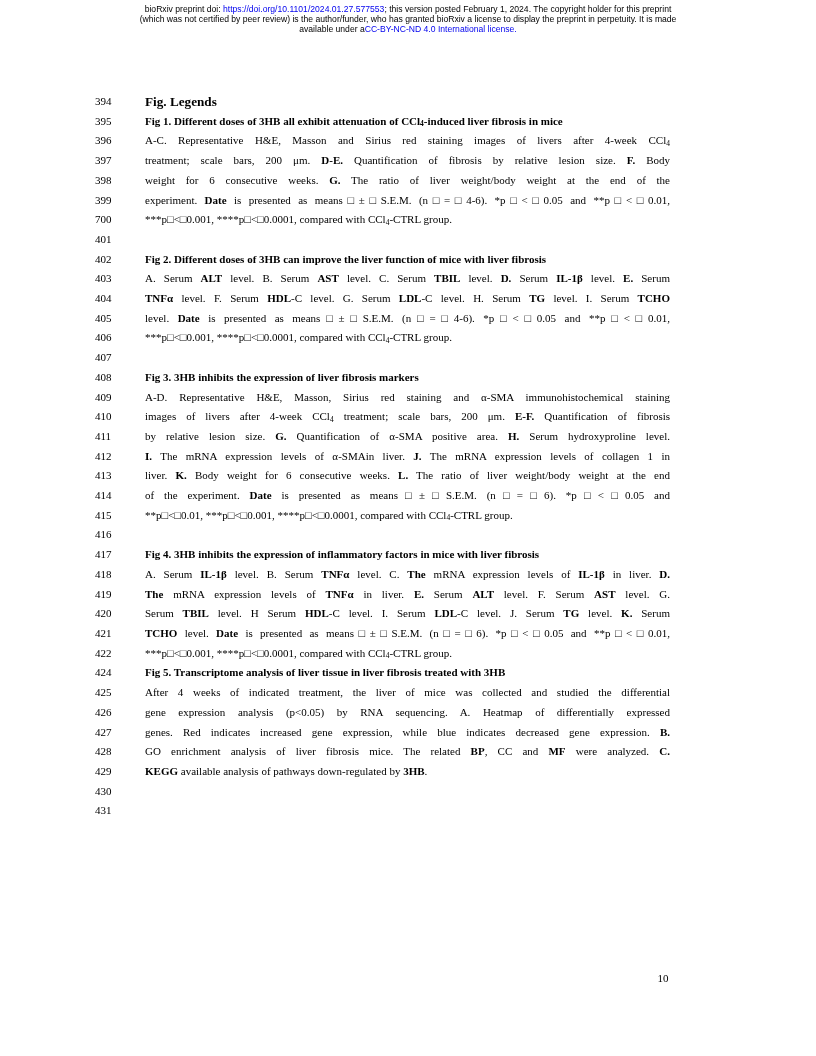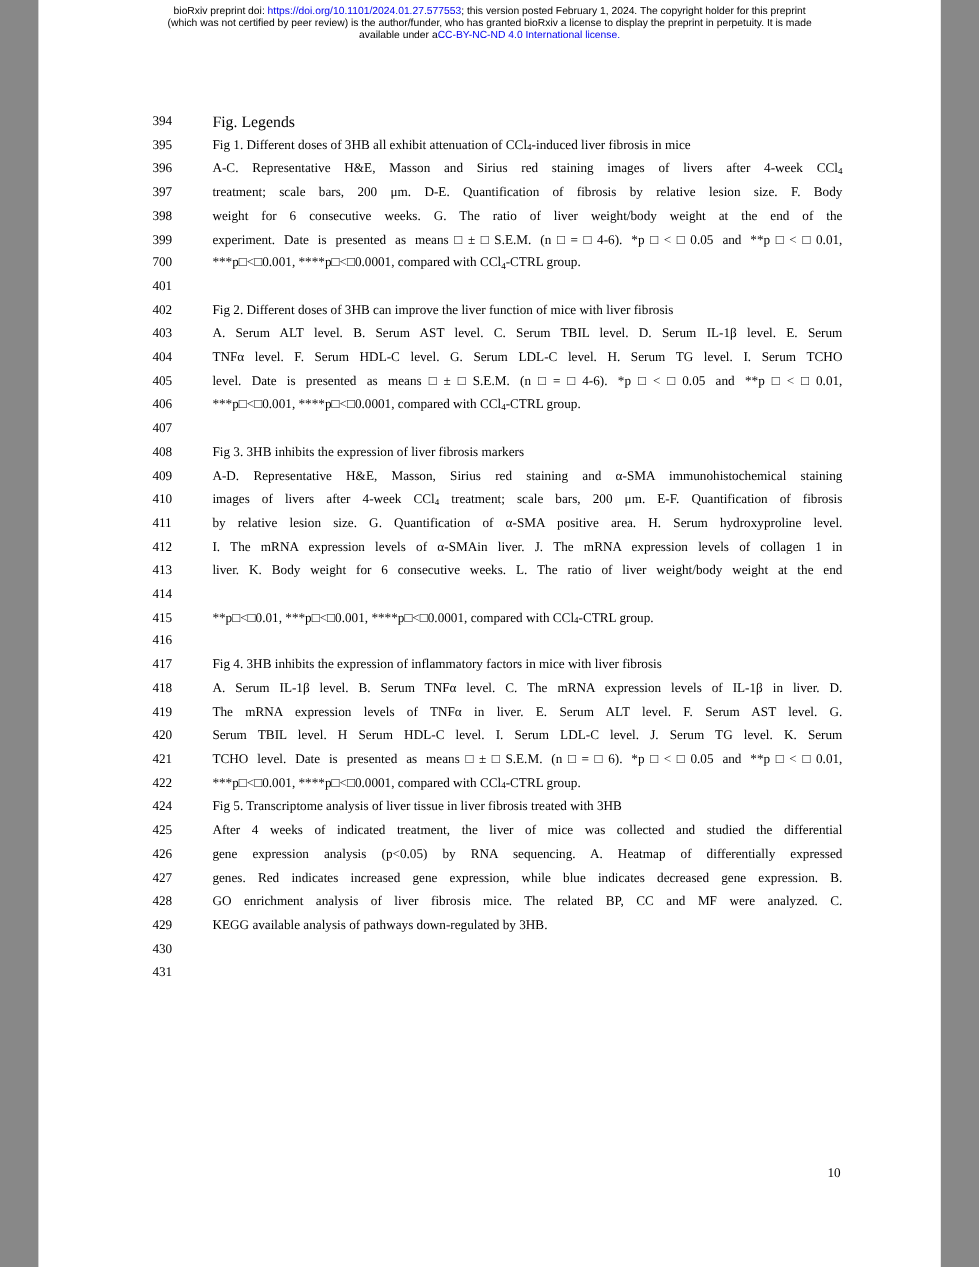--- a/index.html
+++ b/index.html
@@ -1,18 +1,18 @@
 <!DOCTYPE html>
 <html style="--link-color: #0000ee;"><head>
 <meta charset="utf-8">
 <style>
   html, body { margin: 0; padding: 0; background: #888; }
   .page {
     position: relative;
-    width: 752px; height: 1056px;
+    width: 816px; height: 1056px;
     margin: 0 auto;
     background: #ffffff;
     font-family: "Liberation Serif", serif;
     color: #000;
     overflow: hidden;
   }
   .header {
     position: absolute;
     top: 5px; left: 30px; right: 30px;
     text-align: center;
@@ -39,21 +39,21 @@
   .line-text {
     width: 525px;
     margin-left: 20px;
     font-size: 11px;
     line-height: 19.7px;
     flex: none;
   }
   .line-text.j { text-align: justify; text-align-last: justify; }
   .line-text.hd { font-weight: bold; }
   .line-text.title { font-weight: bold; font-size: 13.2px; }
-  .line-text .b { font-weight: normal; }
+  .line-text .b { font-weight: bold; }
   .line-text sub {
     font-size: 0.68em;
     line-height: 0;
     vertical-align: baseline;
     position: relative;
     top: 0.22em;
   }
   .page-number {
     position: absolute;
     left: 648px; top: 972px;
@@ -147,20 +147,21 @@
       <div class="line-row">
         <span class="line-num">412</span>
         <div class="line-text j"><span class="b">I.</span><span> The mRNA expression levels of α-SMAin liver. </span><span class="b">J.</span><span> The mRNA expression levels of collagen 1 in</span></div>
       </div>
       <div class="line-row">
         <span class="line-num">413</span>
         <div class="line-text j"><span>liver. </span><span class="b">K.</span><span> Body weight for 6 consecutive weeks. </span><span class="b">L.</span><span> The ratio of liver weight/body weight at the end</span></div>
       </div>
       <div class="line-row">
         <span class="line-num">414</span>
+        <div class="line-text j"><span>of the experiment. </span><span class="b">Date</span><span> is presented as means□±□S.E.M. (n□=□6). *p□&lt;□0.05 and</span></div>
       </div>
       <div class="line-row">
         <span class="line-num">415</span>
         <div class="line-text"><span>**p□&lt;□0.01, ***p□&lt;□0.001, ****p□&lt;□0.0001, compared with CCl</span><sub>4</sub><span>-CTRL group.</span></div>
       </div>
       <div class="line-row">
         <span class="line-num">416</span>
         <div class="line-text"></div>
       </div>
       <div class="line-row">

